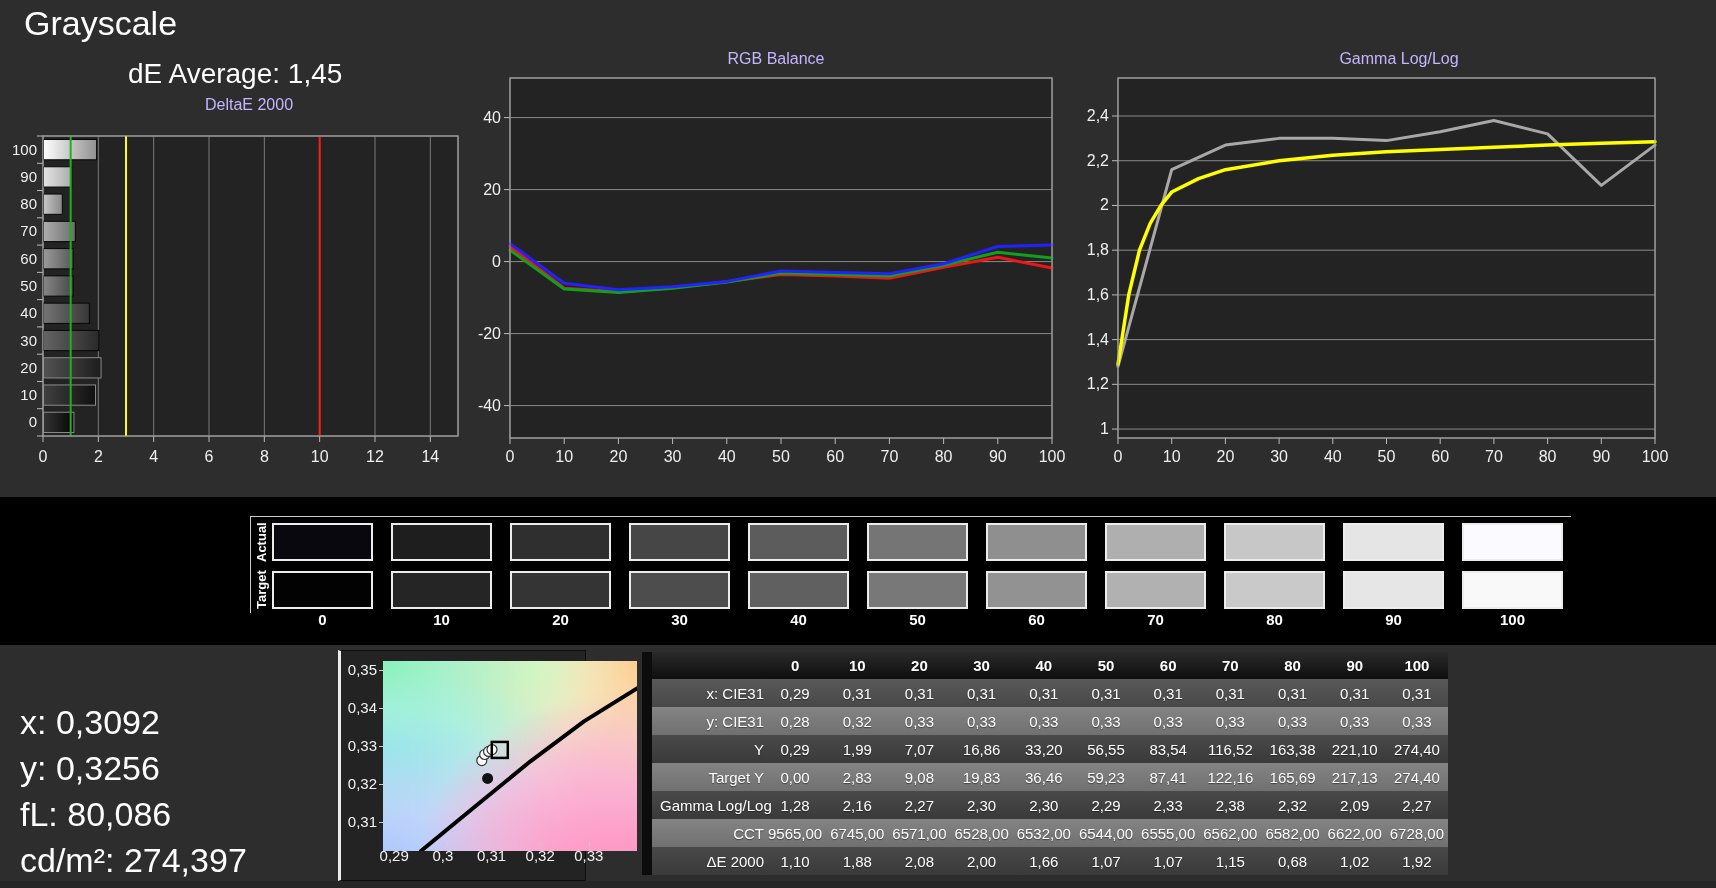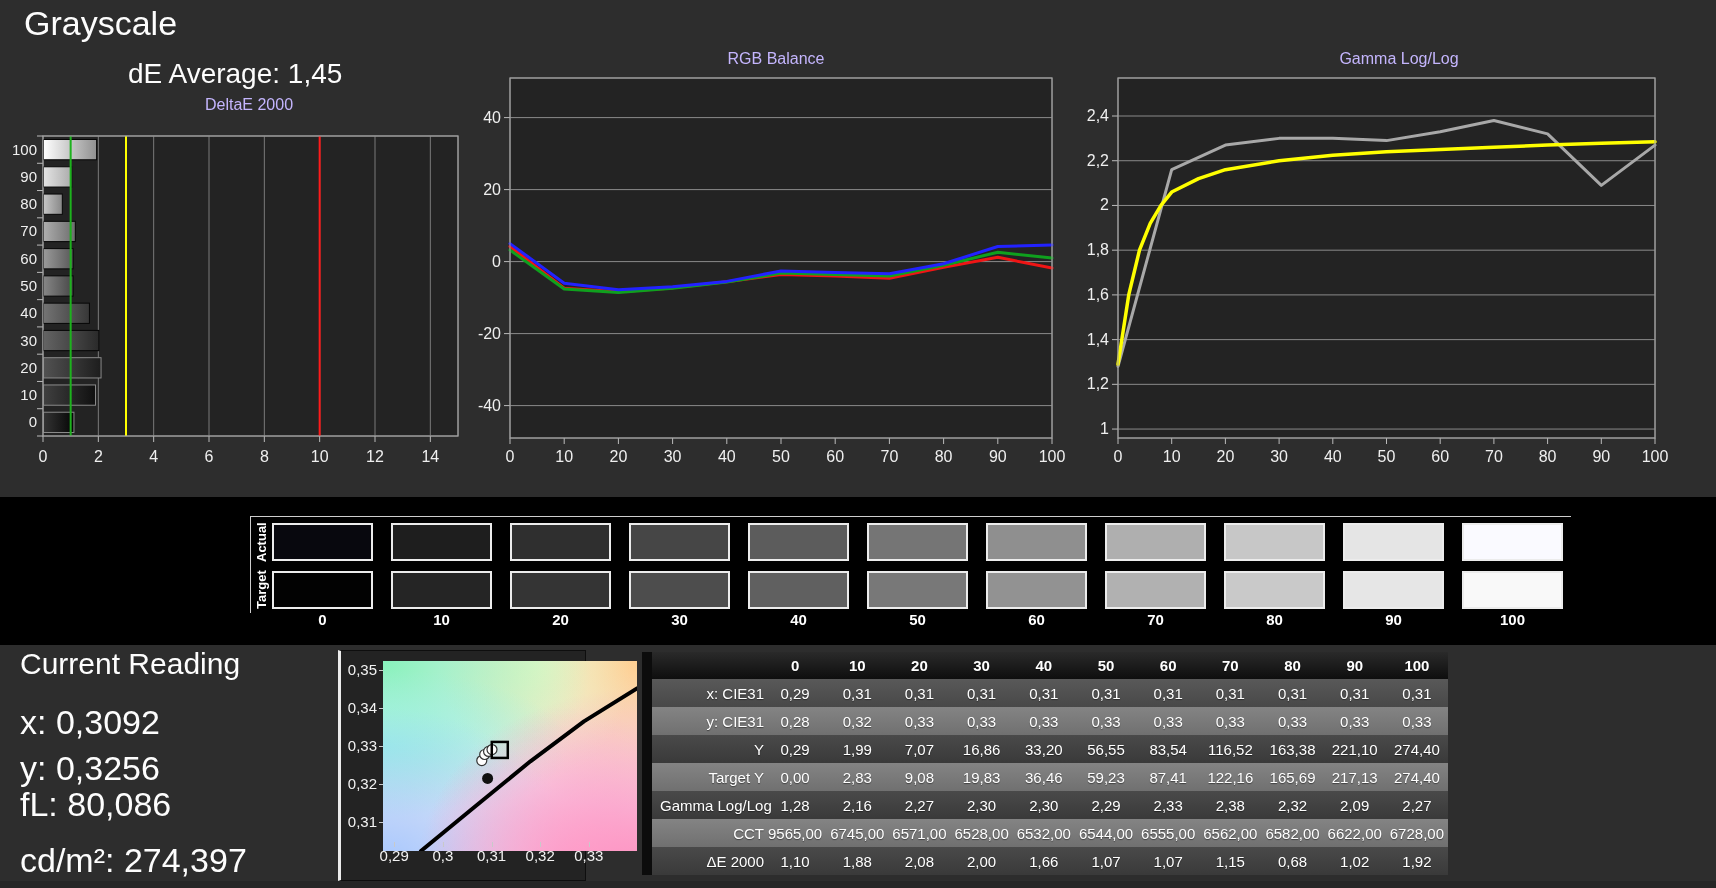--- a/index.html
+++ b/index.html
@@ -320,24 +320,23 @@
         <div class="sw-num">50</div>
         <div class="sw-num">60</div>
         <div class="sw-num">70</div>
         <div class="sw-num">80</div>
         <div class="sw-num">90</div>
         <div class="sw-num">100</div>
       </div>
   </section>
 
   <section class="bottom">
-    <div class="cr-title">Current Reading</div>
     <div class="cr-line" style="top:58px">x: 0,3092</div>
     <div class="cr-line" style="top:104px">y: 0,3256</div>
-    <div class="cr-line" style="top:140px">fL: 80,086</div>
+    <div class="cr-line" style="top:150px">fL: 80,086</div>
     <div class="cr-line" style="top:196px">cd/m²: 274,397</div>
 
     <div class="cie" id="cie-panel">
       <div class="cie-plot" id="cie-plot">
         <svg id="cie-svg" width="254" height="190" viewBox="0 0 254 190" style="position:absolute;left:0;top:0">
             <polyline points="37.95402298850564,190 91.4789272030651,145.92 147.43678160919546,100.31999999999995 200.96168582375495,60.4199999999999 254,27.35999999999993" fill="none" stroke="#000" stroke-width="4" stroke-linecap="round" stroke-linejoin="round"></polyline>
             <circle cx="104.61685823754777" cy="117.41999999999996" r="5.5" fill="#111"></circle>
             <circle cx="98.77777777777777" cy="99.56000000000003" r="5" fill="#fff" stroke="#333" stroke-width="1.2"></circle>
             <circle cx="101.69731800766276" cy="93.48000000000006" r="5" fill="#fff" stroke="#333" stroke-width="1.2"></circle>
             <circle cx="105.5900383141763" cy="90.43999999999998" r="5" fill="#fff" stroke="#333" stroke-width="1.2"></circle>

